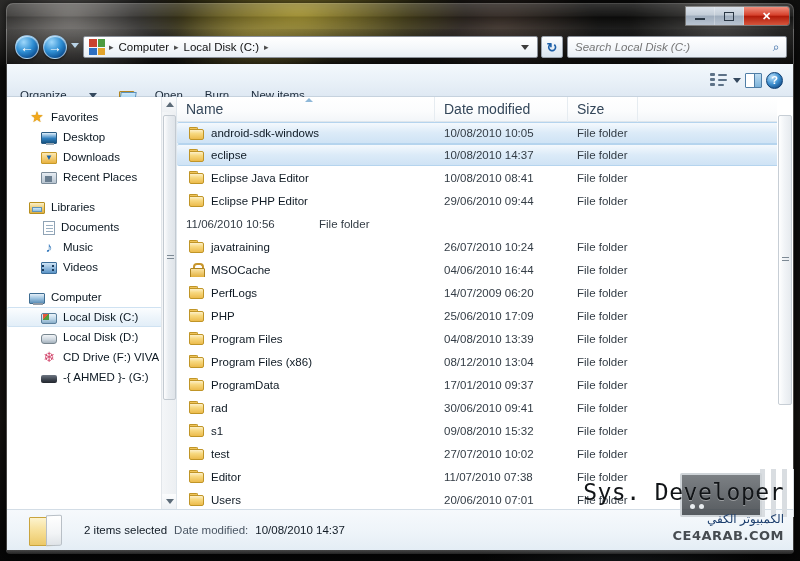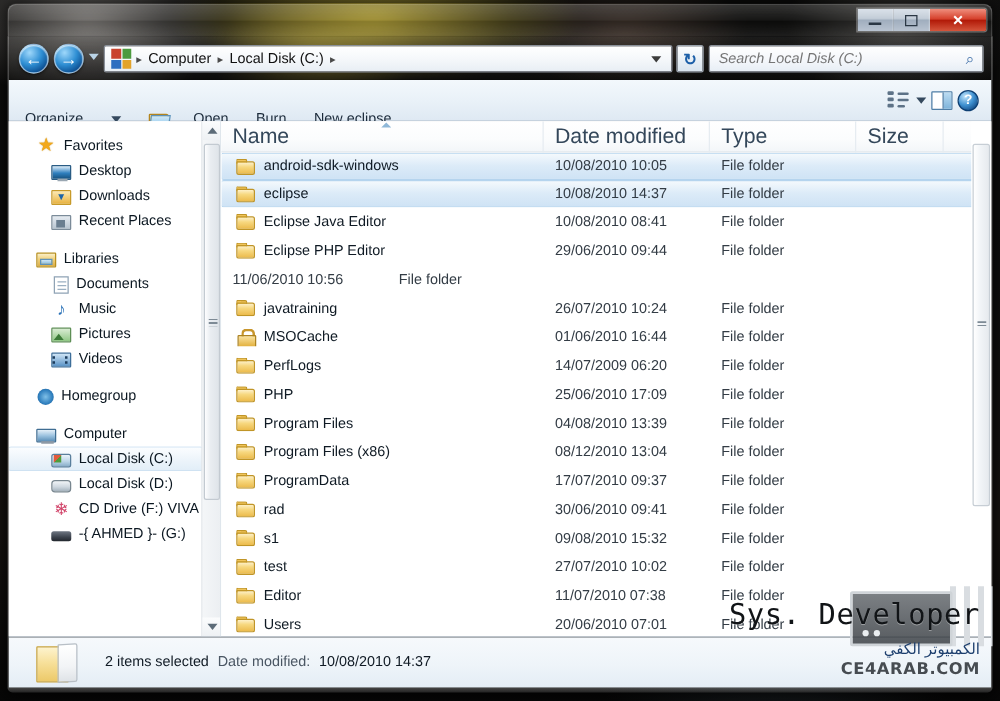--- a/index.html
+++ b/index.html
@@ -372,21 +372,21 @@
   #nav-thumb { top: 18px; height: 285px; }
 
   
   #filelist {
     flex: 1 1 auto; position: relative; background: #fff; overflow: hidden;
   }
   #col-header {
     display:flex; height: 25px; align-items: center;
     background: linear-gradient(180deg,#ffffff 0%,#fbfcfd 60%,#f3f6f9 100%);
     border-bottom: 1px solid #dfe6ec;
-    font-size: 17px; color: #34475a;
+    font-size: 14px; color: #34475a;
     position: relative;
   }
   .col {
     padding-left: 9px; height: 25px; display:flex; align-items:center;
     border-right: 1px solid #e6ecf1; white-space: nowrap;
   }
   .col.name { width: 258px; }
   .col.date { width: 133px; }
   .col.type { width: 117px; }
   .col.size { width: 70px; }
@@ -588,21 +588,21 @@
       <span class="tb-caret"></span>
     </div>
     <div class="tb-item">
       <span class="folder-open-icon"></span>
       <span>Open</span>
     </div>
     <div class="tb-item">
       <span>Burn</span>
     </div>
     <div class="tb-item">
-      <span>New eclipse</span>
+      <span>New items</span>
     </div>
 
     <div id="tb-right">
       <span class="view-icon">
         <i></i>
           <i></i>
           <i></i>
           <b></b>
           <b></b>
           <b></b>
@@ -643,35 +643,25 @@
         </div>
         <div class="nav-row child">
           <span class="ico ico-doc"></span>
           <span class="nav-label">Documents</span>
         </div>
         <div class="nav-row child">
           <span class="ico ico-music">♪</span>
           <span class="nav-label">Music</span>
         </div>
         <div class="nav-row child">
-          <span class="ico ico-pic"></span>
-          <span class="nav-label">Pictures</span>
-        </div>
-        <div class="nav-row child">
           <span class="ico ico-vid"></span>
           <span class="nav-label">Videos</span>
         </div>
       </div>
 
-      <div class="nav-group">
-        <div class="nav-row">
-          <span class="ico ico-home"></span>
-          <span class="nav-label">Homegroup</span>
-        </div>
-      </div>
 
       <div class="nav-group">
         <div class="nav-row">
           <span class="ico ico-computer"></span>
           <span class="nav-label">Computer</span>
         </div>
         <div class="nav-row child selected">
           <span class="ico ico-hdd-sys"></span>
           <span class="nav-label">Local Disk (C:)</span>
         </div>
@@ -699,21 +689,20 @@
         <div class="sb-arrow down">
           <span class="sb-tri-dn"></span>
         </div>
       </div>
     </div>
 
     <div id="filelist">
       <div id="col-header">
         <div class="col name">Name</div>
         <div class="col date">Date modified</div>
-        <div class="col type">Type</div>
         <div class="col size">Size</div>
         <div id="sort-marker"></div>
       </div>
 
       <div id="rows">
           <div class="row selected">
             <div class="cell name">
               <span class="row-folder"></span>
               <span>android-sdk-windows</span>
             </div>
@@ -760,21 +749,21 @@
             </div>
             <div class="cell date">26/07/2010 10:24</div>
             <div class="cell type">File folder</div>
             <div class="cell size"></div>
           </div>
           <div class="row">
             <div class="cell name">
               <span class="row-lock"></span>
               <span>MSOCache</span>
             </div>
-            <div class="cell date">01/06/2010 16:44</div>
+            <div class="cell date">04/06/2010 16:44</div>
             <div class="cell type">File folder</div>
             <div class="cell size"></div>
           </div>
           <div class="row">
             <div class="cell name">
               <span class="row-folder"></span>
               <span>PerfLogs</span>
             </div>
             <div class="cell date">14/07/2009 06:20</div>
             <div class="cell type">File folder</div>
@@ -805,21 +794,21 @@
             </div>
             <div class="cell date">08/12/2010 13:04</div>
             <div class="cell type">File folder</div>
             <div class="cell size"></div>
           </div>
           <div class="row">
             <div class="cell name">
               <span class="row-folder"></span>
               <span>ProgramData</span>
             </div>
-            <div class="cell date">17/07/2010 09:37</div>
+            <div class="cell date">17/01/2010 09:37</div>
             <div class="cell type">File folder</div>
             <div class="cell size"></div>
           </div>
           <div class="row">
             <div class="cell name">
               <span class="row-folder"></span>
               <span>rad</span>
             </div>
             <div class="cell date">30/06/2010 09:41</div>
             <div class="cell type">File folder</div>

